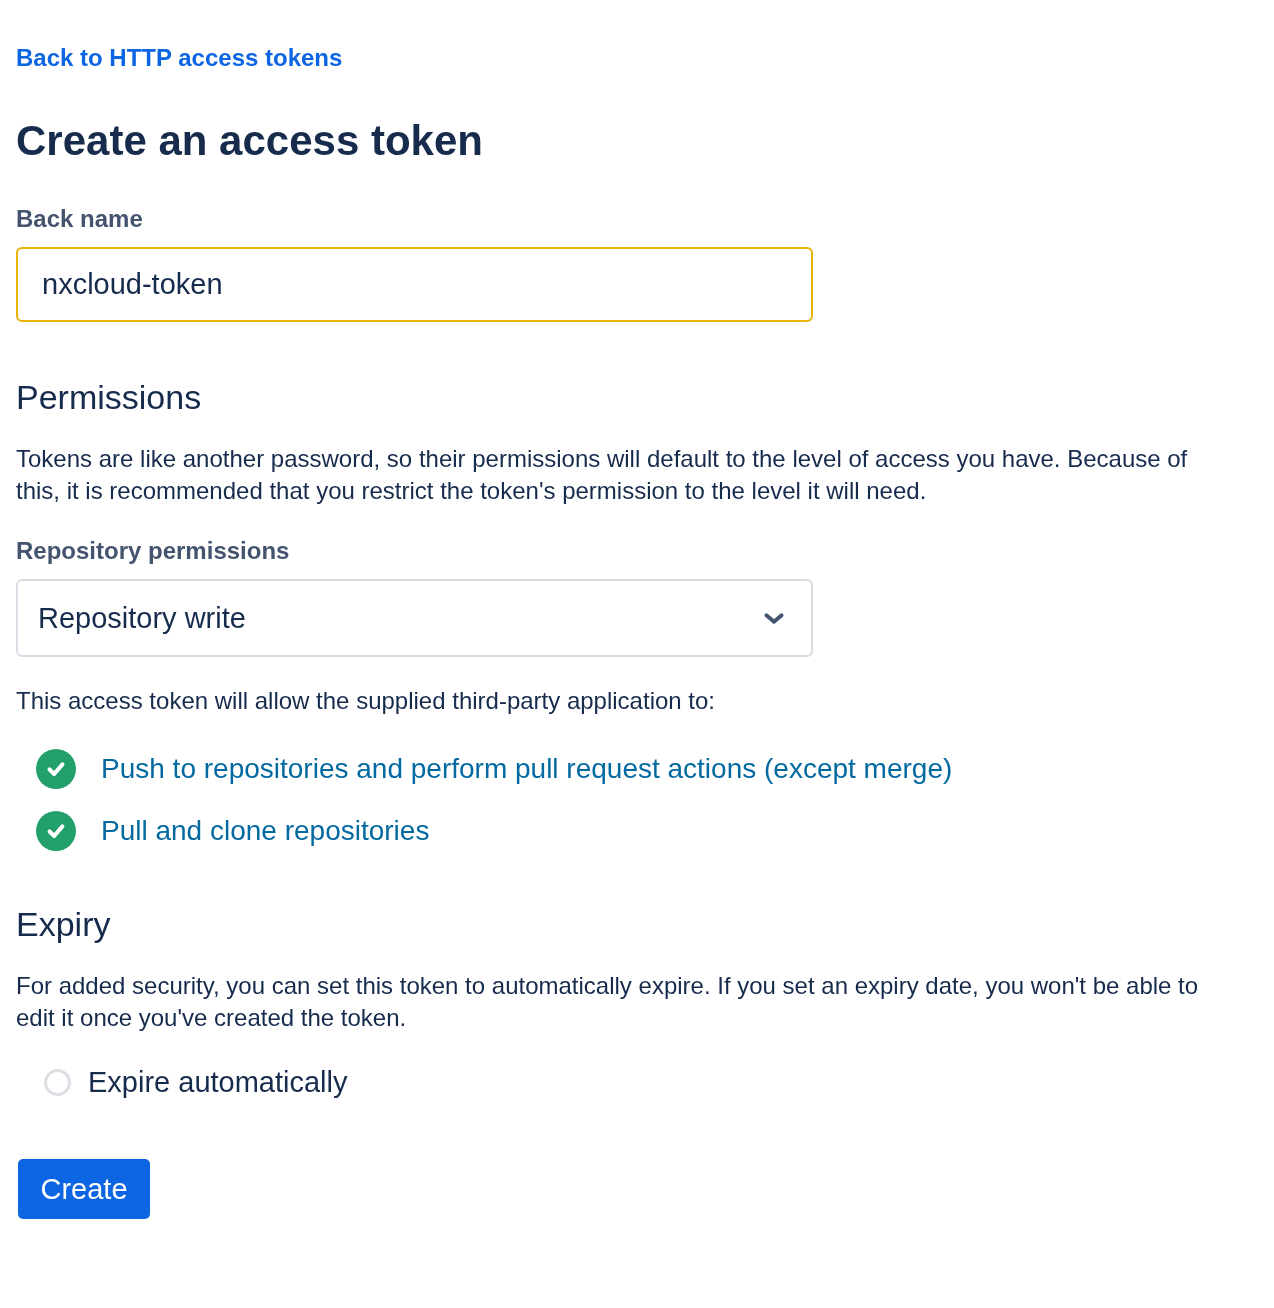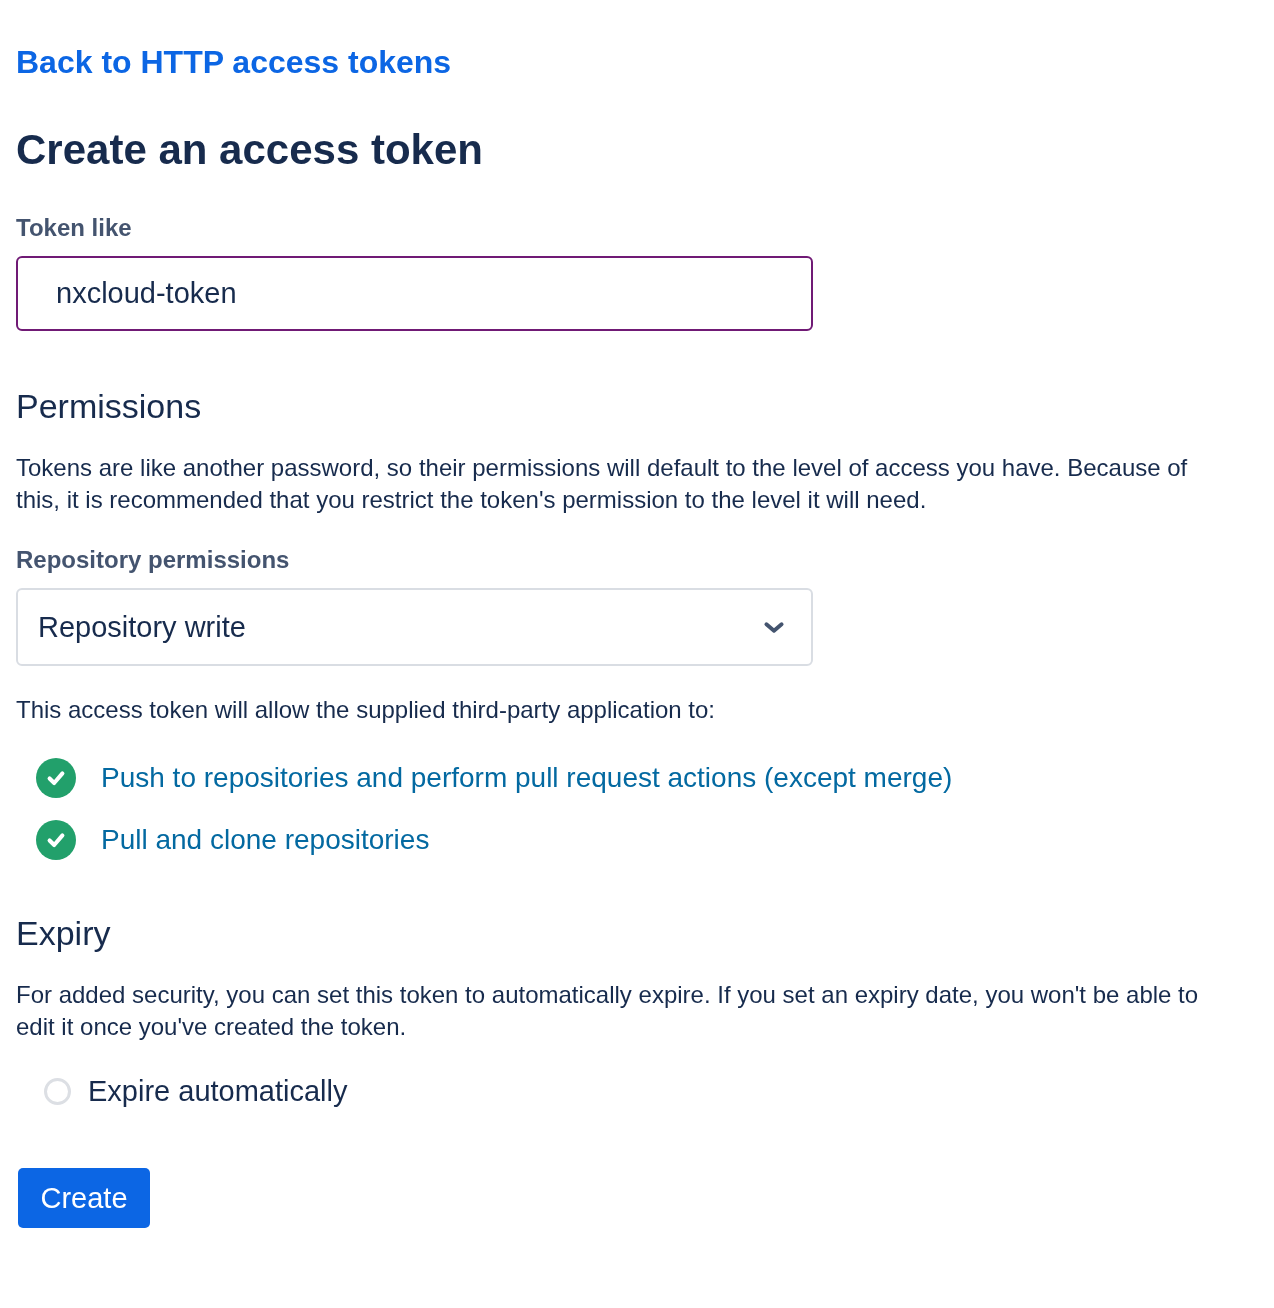--- a/index.html
+++ b/index.html
@@ -13,21 +13,21 @@
   .page {
     width: 1274px;
     min-height: 1308px;
     padding: 45px 16px 20px 16px;
   }
 
   
   .back-link {
     display: inline-block;
     color: #0C66E4;
-    font-size: 32px;
+    font-size: 24px;
     font-weight: 700;
     text-decoration: none;
     cursor: pointer;
     line-height: 1.1;
   }
 
   
   h1.page-title {
     margin-top: 46px;
     font-size: 42px;
@@ -48,27 +48,27 @@
     font-weight: 700;
     color: #44546F;
   }
 
   
   .token-name-label { margin-top: 40px; }
   .text-input {
     margin-top: 14px;
     width: 797px;
     height: 75px;
-    border: 2px solid #701a75;
+    border: 2px solid #eab308;
     border-radius: 6px;
     background: #ffffff;
     font-family: "Liberation Sans", "DejaVu Sans", sans-serif;
     font-size: 29px;
     color: #172B4D;
-    padding: 0 38px;
+    padding: 0 24px;
     outline: none;
   }
 
   
   .permissions-heading { margin-top: 56px; }
   .body-text {
     margin-top: 26px;
     font-size: 24px;
     line-height: 32px;
     color: #172B4D;
@@ -195,21 +195,21 @@
 </style>
 </head>
 <body>
 
 <div class="page">
 
   <a class="back-link">Back to HTTP access tokens</a>
 
   <h1 class="page-title">Create an access token</h1>
 
-  <label class="field-label token-name-label">Token like</label>
+  <label class="field-label token-name-label">Back name</label>
 
   <input class="text-input" type="text" value="nxcloud-token" style="">
 
   <h2 class="section-heading permissions-heading">Permissions</h2>
 
   <p class="body-text">Tokens are like another password, so their permissions will default to the level of access you have. Because of this, it is recommended that you restrict the token's permission to the level it will need.</p>
 
   <label class="field-label repo-perms-label">Repository permissions</label>
 
   <div class="select-field">

